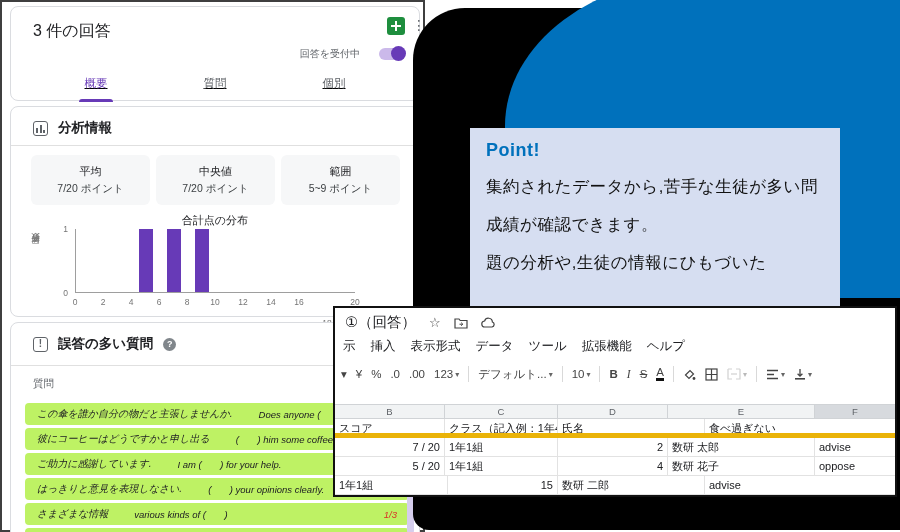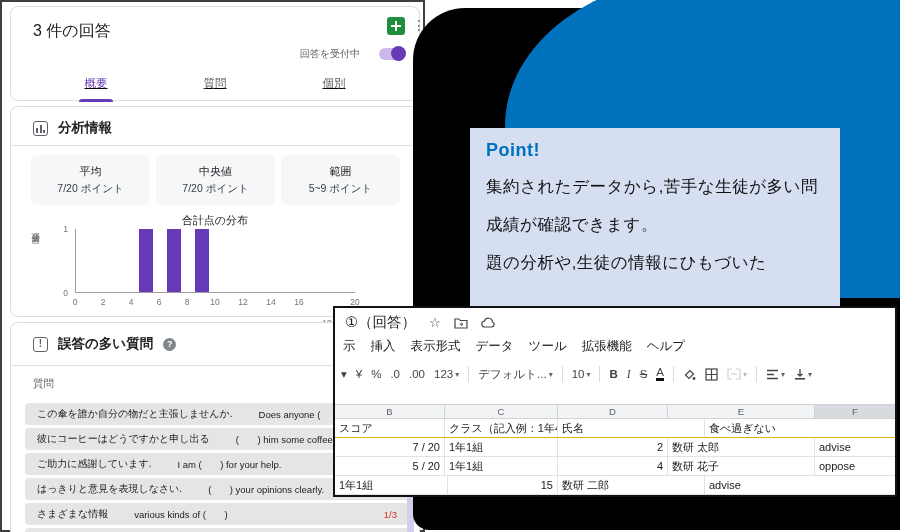--- a/index.html
+++ b/index.html
@@ -59,22 +59,22 @@
   .hbar { position:absolute; bottom:0; background:#673ab7; }
   .x-ticks { position:absolute; left:64px; top:190px; width:280px; height:10px; }
   .xtick { position:absolute; transform:translateX(-50%); font-size:8.5px; color:#757575; }
   .y-ticks { position:absolute; left:46px; top:122px; width:14px; height:64px; }
   .ytick { position:absolute; right:3px; transform:translateY(50%); font-size:8.5px; color:#757575; }
   .ylabel { position:absolute; left:18px; top:140px; font-size:8.5px; color:#757575;
             writing-mode:vertical-rl; transform:rotate(180deg); letter-spacing:1px; }
   .xlabel { position:absolute; left:64px; width:280px; top:200px; font-size:8.5px; color:#757575;margin-top:36px; }
 
   .q-col-label { position:absolute; left:22px; top:54px; font-size:10.5px; color:#5f6368; }
-  .q-row { position:absolute; left:14px; width:384px; height:22px; background:#e5e5e5; border-radius:4px;
-           display:flex; align-items:center; gap:26px; padding:0 12px; }
+  .q-row { position:absolute; left:14px; width:384px; height:22px; background:#bef264; border-radius:4px;
+           display:flex; align-items:center; gap:26px; padding:0 12px;font-style:italic; }
   .q-jp { font-size:10px; color:#202124; white-space:pre; }
   .q-en { font-size:9.5px; color:#202124; white-space:pre; }
   .q-score { position:absolute; right:12px; font-size:9.5px; color:#d93025; }
 
   .scroll-thumb { position:absolute; left:405px; top:464px; width:7px; height:68px;
                   background:#d5cdec; border-radius:4px; }
 
   
   .black-blob { position:absolute; left:413px; top:8px; width:492px; height:522px;
                 background:#000; border-radius:52px 0 0 16px; z-index:2; }
@@ -107,21 +107,21 @@
   .tb svg { display:block; }
   .muted { opacity:.45; }
 
   .col-letters { position:absolute; left:0; top:96px; width:560px; height:15px; display:flex;
                  background:#f1f3f4; border-top:1px solid #d0d3d6; border-bottom:1px solid #d0d3d6; }
   .col-letter { font-size:9.5px; color:#5f6368; text-align:center; line-height:14px;
                 border-right:1px solid #d0d3d6; }
   .col-letter.selected { background:#d7dade; }
   .grid { position:absolute; left:0; top:111px; width:560px; }
   .g-row { display:flex; height:19px; border-bottom:1px solid #e2e2e2; }
-  .g-row.hdr { border-bottom:1px solid #eab308; }
+  .g-row.hdr { border-bottom:5px solid #eab308; }
   .g-cell { font-size:11px; color:#202124; line-height:18px; padding:0 4px;
             border-right:1px solid #e2e2e2; overflow:hidden; white-space:nowrap; }
   .w0{width:110px;} .w1{width:113px;} .w2{width:110px;} .w3{width:147px;} .w4{width:80px;border-right:none;}
   .num { text-align:right; }
 </style>
 </head>
 <body>
 
 <div id="stage">
 

